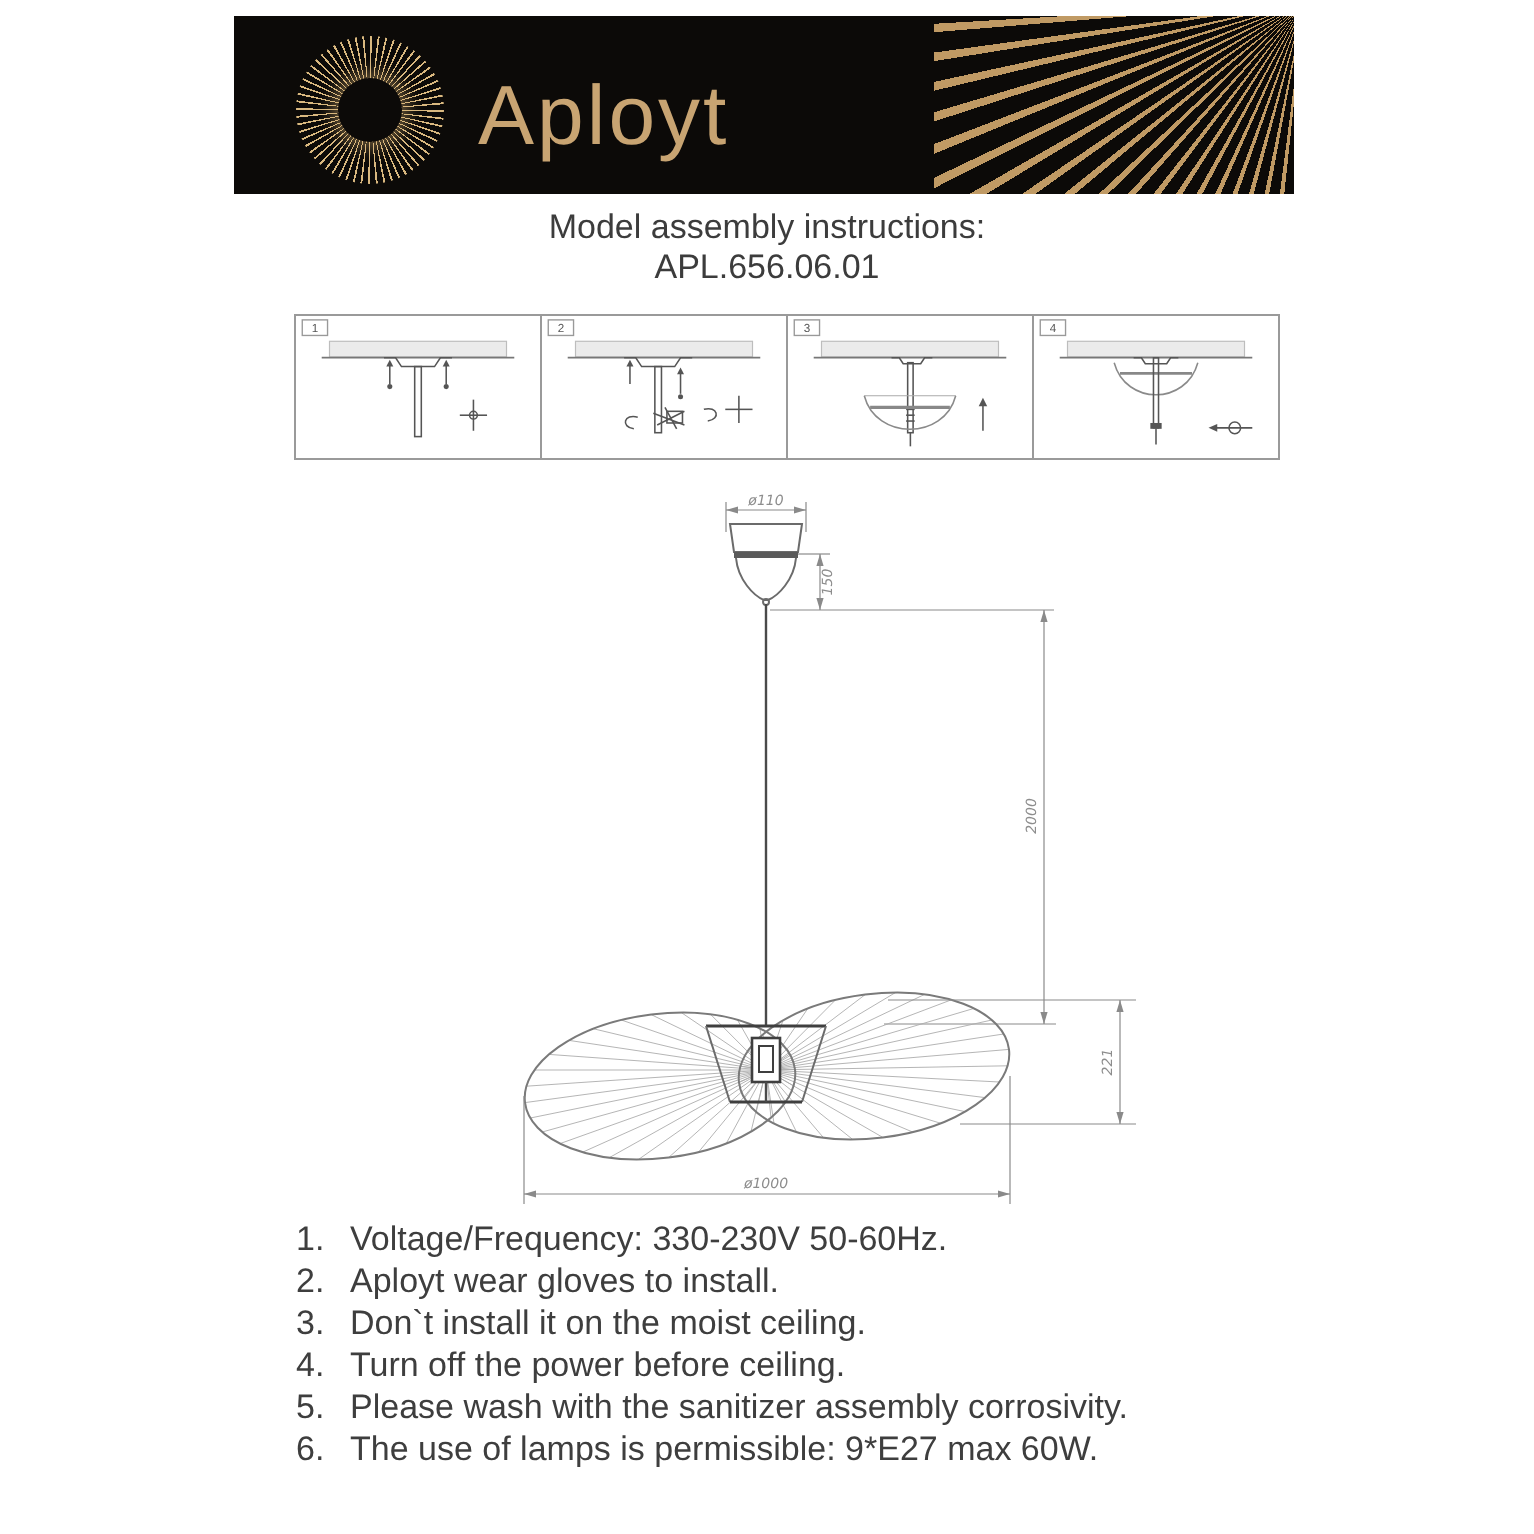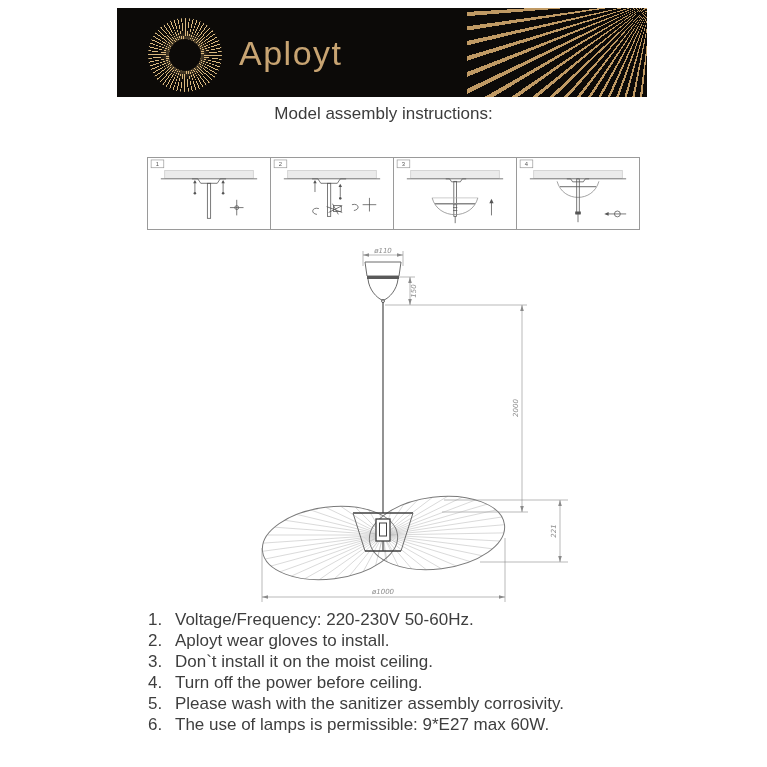--- a/index.html
+++ b/index.html
@@ -5,21 +5,21 @@
   html,body{margin:0;padding:0;}
   body{width:767px;height:767px;background:#ffffff;position:relative;overflow:hidden;
        font-family:"Liberation Sans",sans-serif;color:#3c3c3c;}
 
   
   .banner{position:absolute;left:117px;top:8px;width:530px;height:89px;background:#0c0a08;overflow:hidden;}
   .starburst{position:absolute;left:31px;top:10px;width:74px;height:74px;border-radius:50%;
              background:repeating-conic-gradient(#d9b87f 0deg 1.5deg,#0c0a08 1.5deg 6deg);}
   .starburst::after{content:"";position:absolute;inset:21px;border-radius:50%;background:#0c0a08;
              box-shadow:0 0 8px 3px rgba(222,184,120,.45);}
-  .brand{position:absolute;left:122px;top:26px;font-size:34px;letter-spacing:1.5px;color:#c8a472;
+  .brand{position:absolute;left:122px;top:26px;font-size:42px;letter-spacing:1.5px;color:#c8a472;
          font-weight:400;}
   .rays{position:absolute;right:0;top:0;width:180px;height:89px;
         background:repeating-conic-gradient(from 183deg at 103% -8%,rgba(0,0,0,0) 0deg 3.1deg,#c09a64 3.1deg 4.4deg);}
 
   
   .title{position:absolute;left:0;right:0;top:104px;text-align:center;font-size:17px;line-height:20px;color:#3c3c3c;}
 
   
   .steps{position:absolute;left:147px;top:157px;width:493px;height:73px;display:flex;}
   .panel{flex:1;border:1px solid #9a9a9a;background:#fff;position:relative;}
@@ -47,20 +47,21 @@
 <body>
 
 <div class="banner">
   <div class="starburst"></div>
   <div class="brand">Aployt</div>
   <div class="rays"></div>
 </div>
 
 <div class="title">
   <div>Model assembly instructions:</div>
+  <div>APL.656.06.01</div>
 </div>
 
 <div class="steps">
 
   <div class="panel">
     <svg viewBox="0 0 123 73">
       <rect x="2" y="2" width="13" height="8" fill="#fff" stroke="#999" stroke-width=".7"></rect>
       <text x="8.5" y="8.3" font-size="6" fill="#555" text-anchor="middle">1</text>
       <rect x="16" y="13" width="91" height="8" fill="#ebebeb" stroke="#bdbdbd" stroke-width=".6"></rect>
       <line x1="12" y1="21.4" x2="111" y2="21.4" stroke="#777" stroke-width="1"></line>
@@ -253,21 +254,21 @@
     <line class="dim" x1="32" y1="355" x2="275" y2="355"></line>
     <path class="arr" d="M32,355 L38,353.2 L38,356.8 Z"></path>
     <path class="arr" d="M275,355 L269,353.2 L269,356.8 Z"></path>
     <text class="dimtxt" x="153" y="352" text-anchor="middle">ø1000</text>
   </svg>
 </div>
 
 <div class="instructions">
   <div class="inst-row">
     <span class="inst-num">1.</span>
-    <span class="inst-text">Voltage/Frequency: 220-230V 50-60Hz.</span>
+    <span class="inst-text">Voltage/Frequency: 330-230V 50-60Hz.</span>
   </div>
   <div class="inst-row">
     <span class="inst-num">2.</span>
     <span class="inst-text">Aployt wear gloves to install.</span>
   </div>
   <div class="inst-row">
     <span class="inst-num">3.</span>
     <span class="inst-text">Don`t install it on the moist ceiling.</span>
   </div>
   <div class="inst-row">

